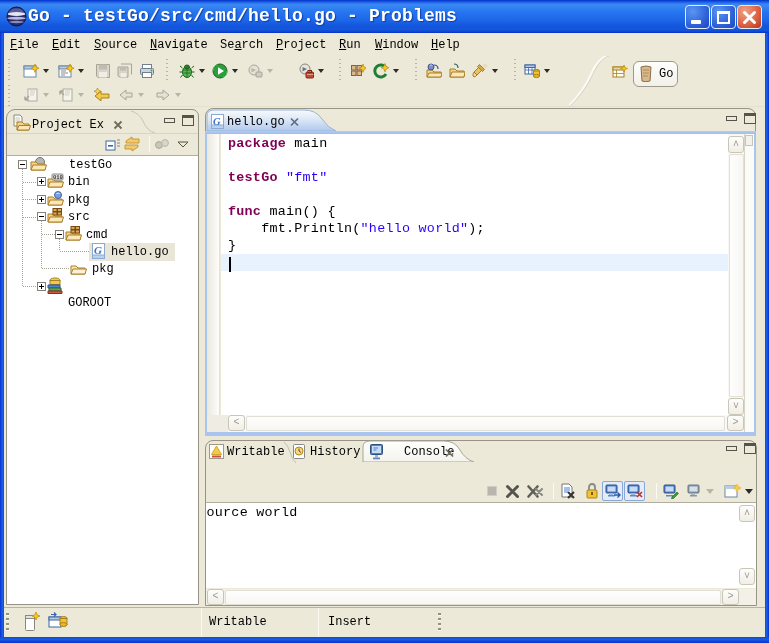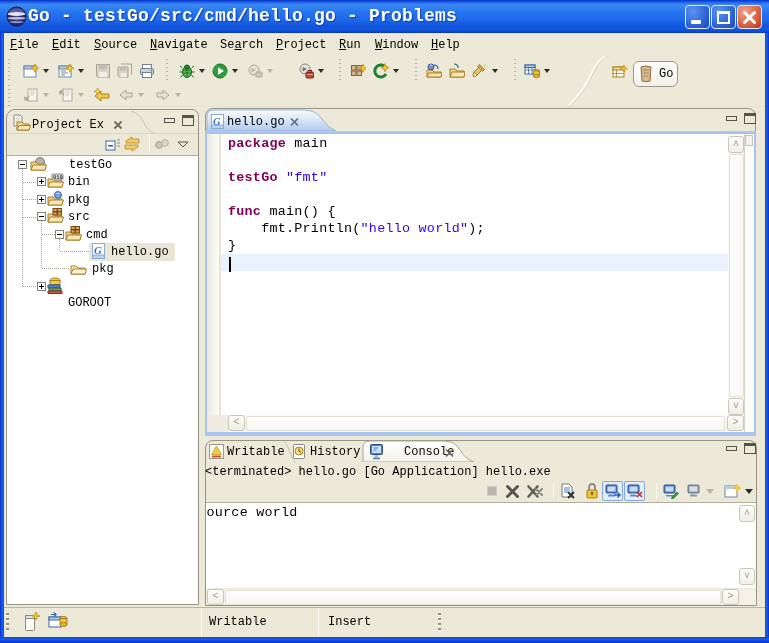--- a/index.html
+++ b/index.html
@@ -485,21 +485,20 @@
   </svg>
   <span class="abs t12" style="left:198px;top:4px">Console</span>
   <svg class="abs" style="left:238px;top:6px" width="11" height="11" viewBox="0 0 11 11">
       <path d="M2 2.5 L9 9.5 M9 2.5 L2 9.5" stroke="#6E6B60" stroke-width="1.7" fill="none"></path>
     </svg>
 
   <div class="abs" style="left:520px;top:5px;width:11px;height:5px;border:1px solid #55534A"></div>
   <div class="abs" style="left:538px;top:2px;width:12px;height:11px;border:1px solid #55534A"></div>
   <div class="abs" style="left:538px;top:2px;width:12px;height:3px;background:#55534A"></div>
 
-  <span class="abs t12" style="left:-1px;top:24px">&lt;terminated&gt; hello.go [Go Application] hello.exe</span>
 
   <div id="ctoolbar" class="abs" style="left:0;top:40px;width:550px;height:20px">
     <div class="abs" style="left:281px;top:5px;width:10px;height:10px;background:#B8B6AC;border:1px solid #D0CEC4"></div>
     <svg class="abs" style="left:299px;top:3px" width="15" height="15" viewBox="0 0 15 15">
         <path d="M2.5 2.5 L12.5 12.5 M12.5 2.5 L2.5 12.5" stroke="#555550" stroke-width="3" stroke-linecap="round"></path>
       </svg>
     <svg class="abs" style="left:320px;top:3px" width="17" height="15" viewBox="0 0 17 15">
         <path d="M2.5 2.5 L11.5 12.5 M11.5 2.5 L2.5 12.5" stroke="#60605A" stroke-width="2.6" stroke-linecap="round"></path>
         <path d="M10 5 L16 11 M16 5 L10 11" stroke="#8A8A82" stroke-width="2" stroke-linecap="round"></path>
       </svg>

